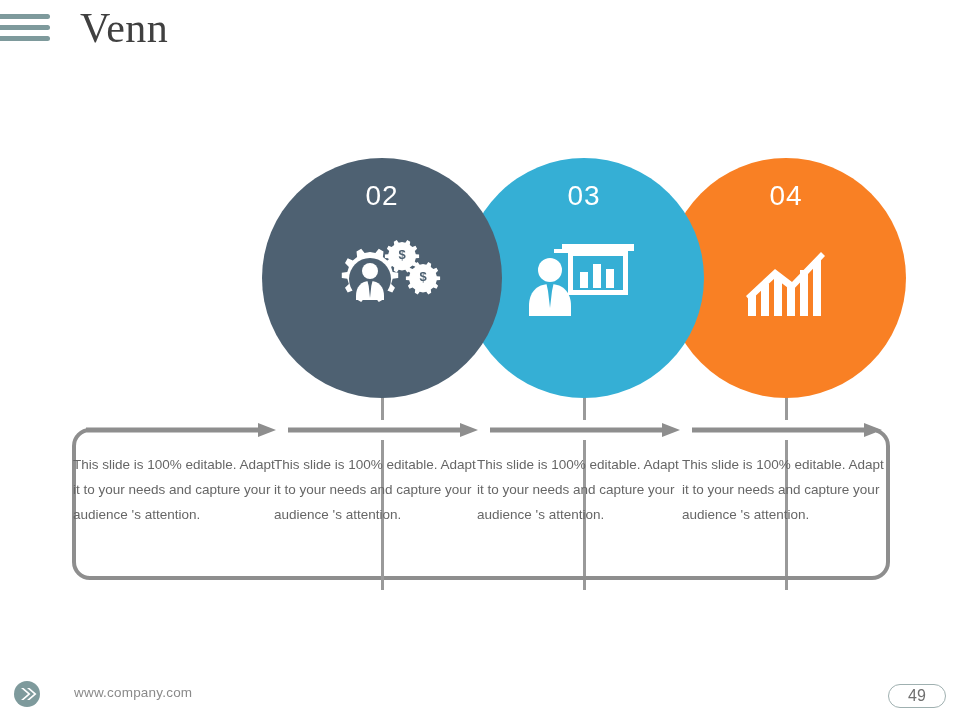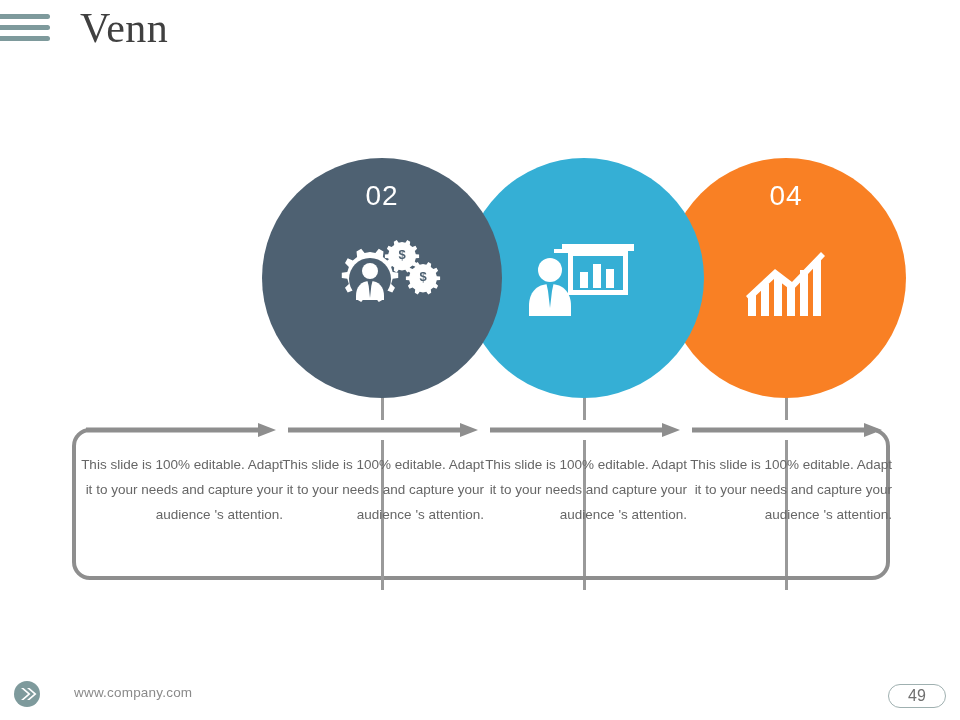--- a/index.html
+++ b/index.html
@@ -148,21 +148,21 @@
     left: 0;
     top: 452px;
     width: 960px;
     height: 120px;
     z-index: 5;
   }
   .col {
     position: absolute;
     top: 0;
     width: 210px;
-    text-align: right;
+    text-align: left;
     font-size: 13.5px;
     line-height: 25px;
     color: #666666;
   }
   #col-1 { left: 73px; }
   #col-2 { left: 274px; }
   #col-3 { left: 477px; }
   #col-4 { left: 682px; }
 
   
@@ -246,20 +246,21 @@
           <path d="M101 28 l3.3 0.7 2 -2.6 2.9 1.6 -0.4 3.3 2.6 2 3.1 -1.2 1.6 2.9 -2.3 2.3 1 3.2 3.3 0.4 0 3.3 -3.3 0.4 -1 3.2 2.3 2.3 -1.6 2.9 -3.1 -1.2 -2.6 2 0.4 3.3 -2.9 1.6 -2 -2.6 -3.3 0.7 -3.3 -0.7 -2 2.6 -2.9 -1.6 0.4 -3.3 -2.6 -2 -3.1 1.2 -1.6 -2.9 2.3 -2.3 -1 -3.2 -3.3 -0.4 0 -3.3 3.3 -0.4 1 -3.2 -2.3 -2.3 1.6 -2.9 3.1 1.2 2.6 -2 -0.4 -3.3 2.9 -1.6 2 2.6 Z"></path>
         </g>
         <text x="101" y="45" font-family="Liberation Sans, sans-serif" font-size="13" font-weight="bold" fill="#4e6172" text-anchor="middle">$</text>
       </svg>
     </div>
   </div>
 
   <div class="node" id="node-3">
     <div class="stem"></div>
     <div class="circle" style="background:#35afd5"></div>
+    <div class="num">03</div>
     <div class="glyph">
       <svg viewBox="0 0 120 86" width="120" height="86" aria-hidden="true">
 
         <rect x="38" y="8" width="72" height="7" fill="#ffffff"></rect>
 
         <rect x="44" y="15" width="60" height="44" fill="#ffffff"></rect>
         <rect x="49" y="20" width="50" height="34" fill="#35afd5"></rect>
 
         <g fill="#ffffff">
           <rect x="56" y="36" width="8" height="16"></rect>

